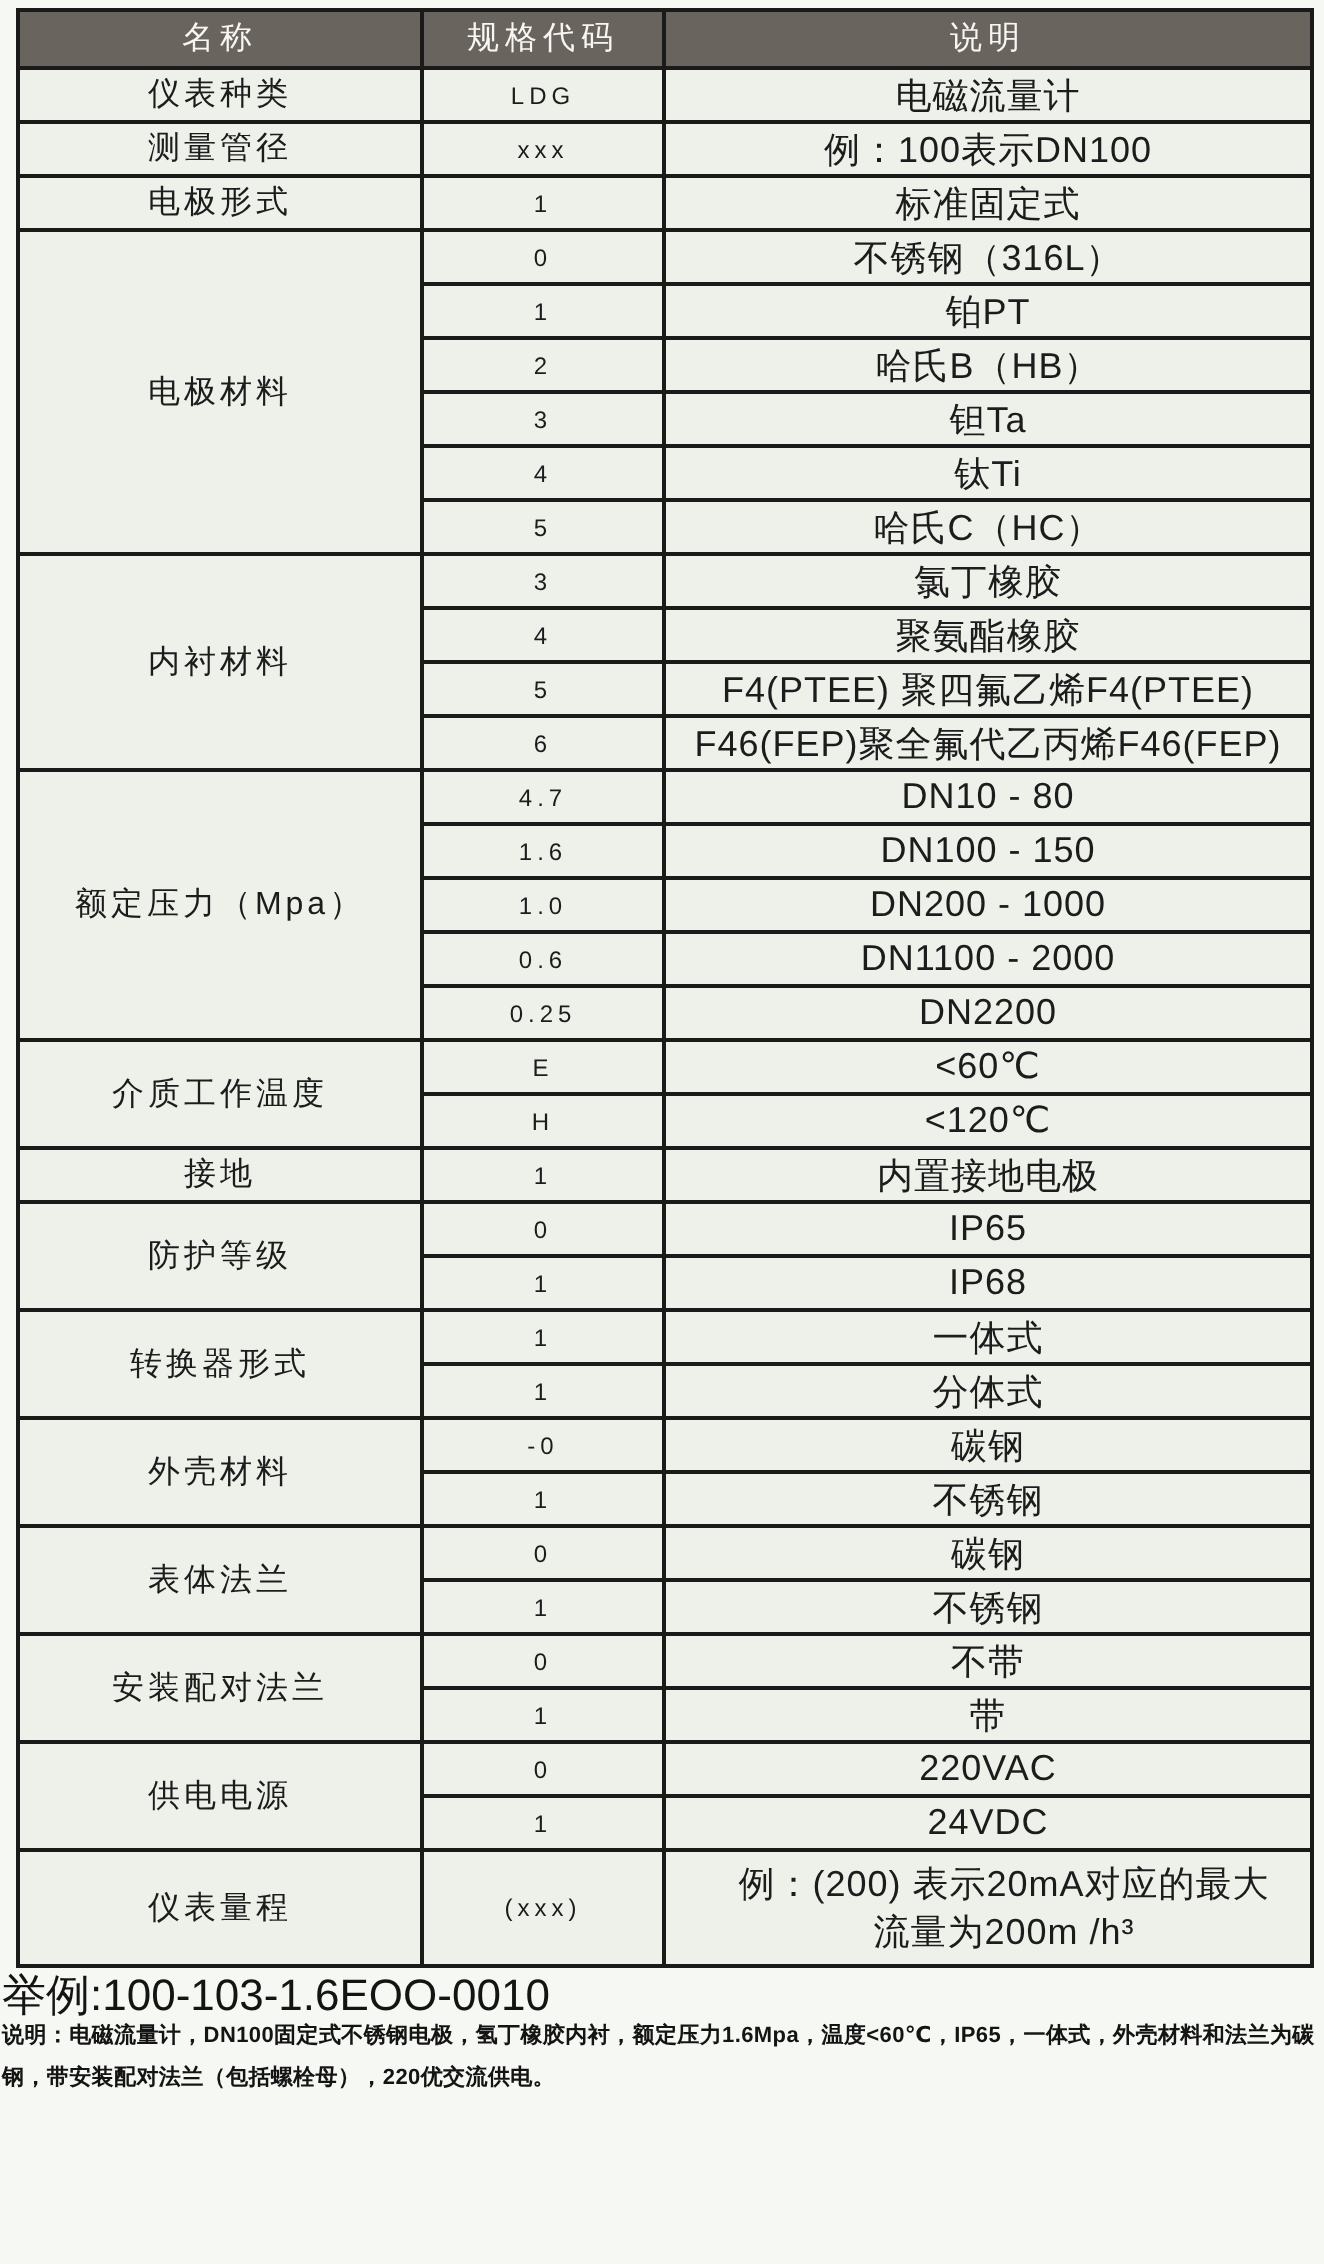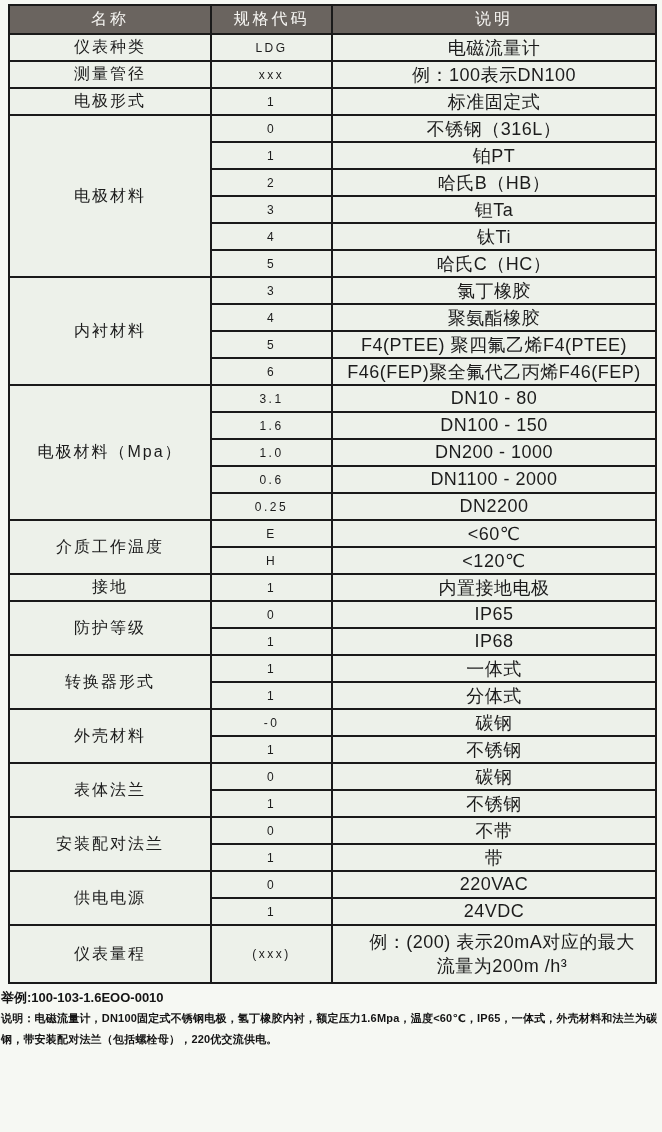--- a/index.html
+++ b/index.html
@@ -51,22 +51,22 @@
   td.code-cell { font-size: 12px; letter-spacing: 2.5px; white-space: nowrap; }
   td.desc-cell { font-size: 18px; letter-spacing: 0.5px; white-space: nowrap; }
   tr.tall td { height: 58px; }
   tr.tall td.desc-cell { white-space: normal; line-height: 24px; padding-left: 16px; }
   .footer {
     width: 660px;
     margin: 3px 0 0 1px;
     color: #141414;
   }
   .example-line {
-    font-size: 13px;
-    font-weight: bold;
+    font-size: 22px;
+    font-weight: normal;
     line-height: 21px;
   }
   .note-line {
     font-size: 11px;
     font-weight: bold;
     line-height: 21px;
     letter-spacing: 0.2px;
   }
 </style>
 </head>
@@ -137,22 +137,22 @@
       </tr>
       <tr>
         <td class="code-cell">5</td>
         <td class="desc-cell">F4(PTEE) 聚四氟乙烯F4(PTEE)</td>
       </tr>
       <tr>
         <td class="code-cell">6</td>
         <td class="desc-cell">F46(FEP)聚全氟代乙丙烯F46(FEP)</td>
       </tr>
       <tr>
-        <td class="name-cell" rowspan="5">电极材料（Mpa）</td>
-        <td class="code-cell">3.1</td>
+        <td class="name-cell" rowspan="5">额定压力（Mpa）</td>
+        <td class="code-cell">4.7</td>
         <td class="desc-cell">DN10 - 80</td>
       </tr>
       <tr>
         <td class="code-cell">1.6</td>
         <td class="desc-cell">DN100 - 150</td>
       </tr>
       <tr>
         <td class="code-cell">1.0</td>
         <td class="desc-cell">DN200 - 1000</td>
       </tr>

